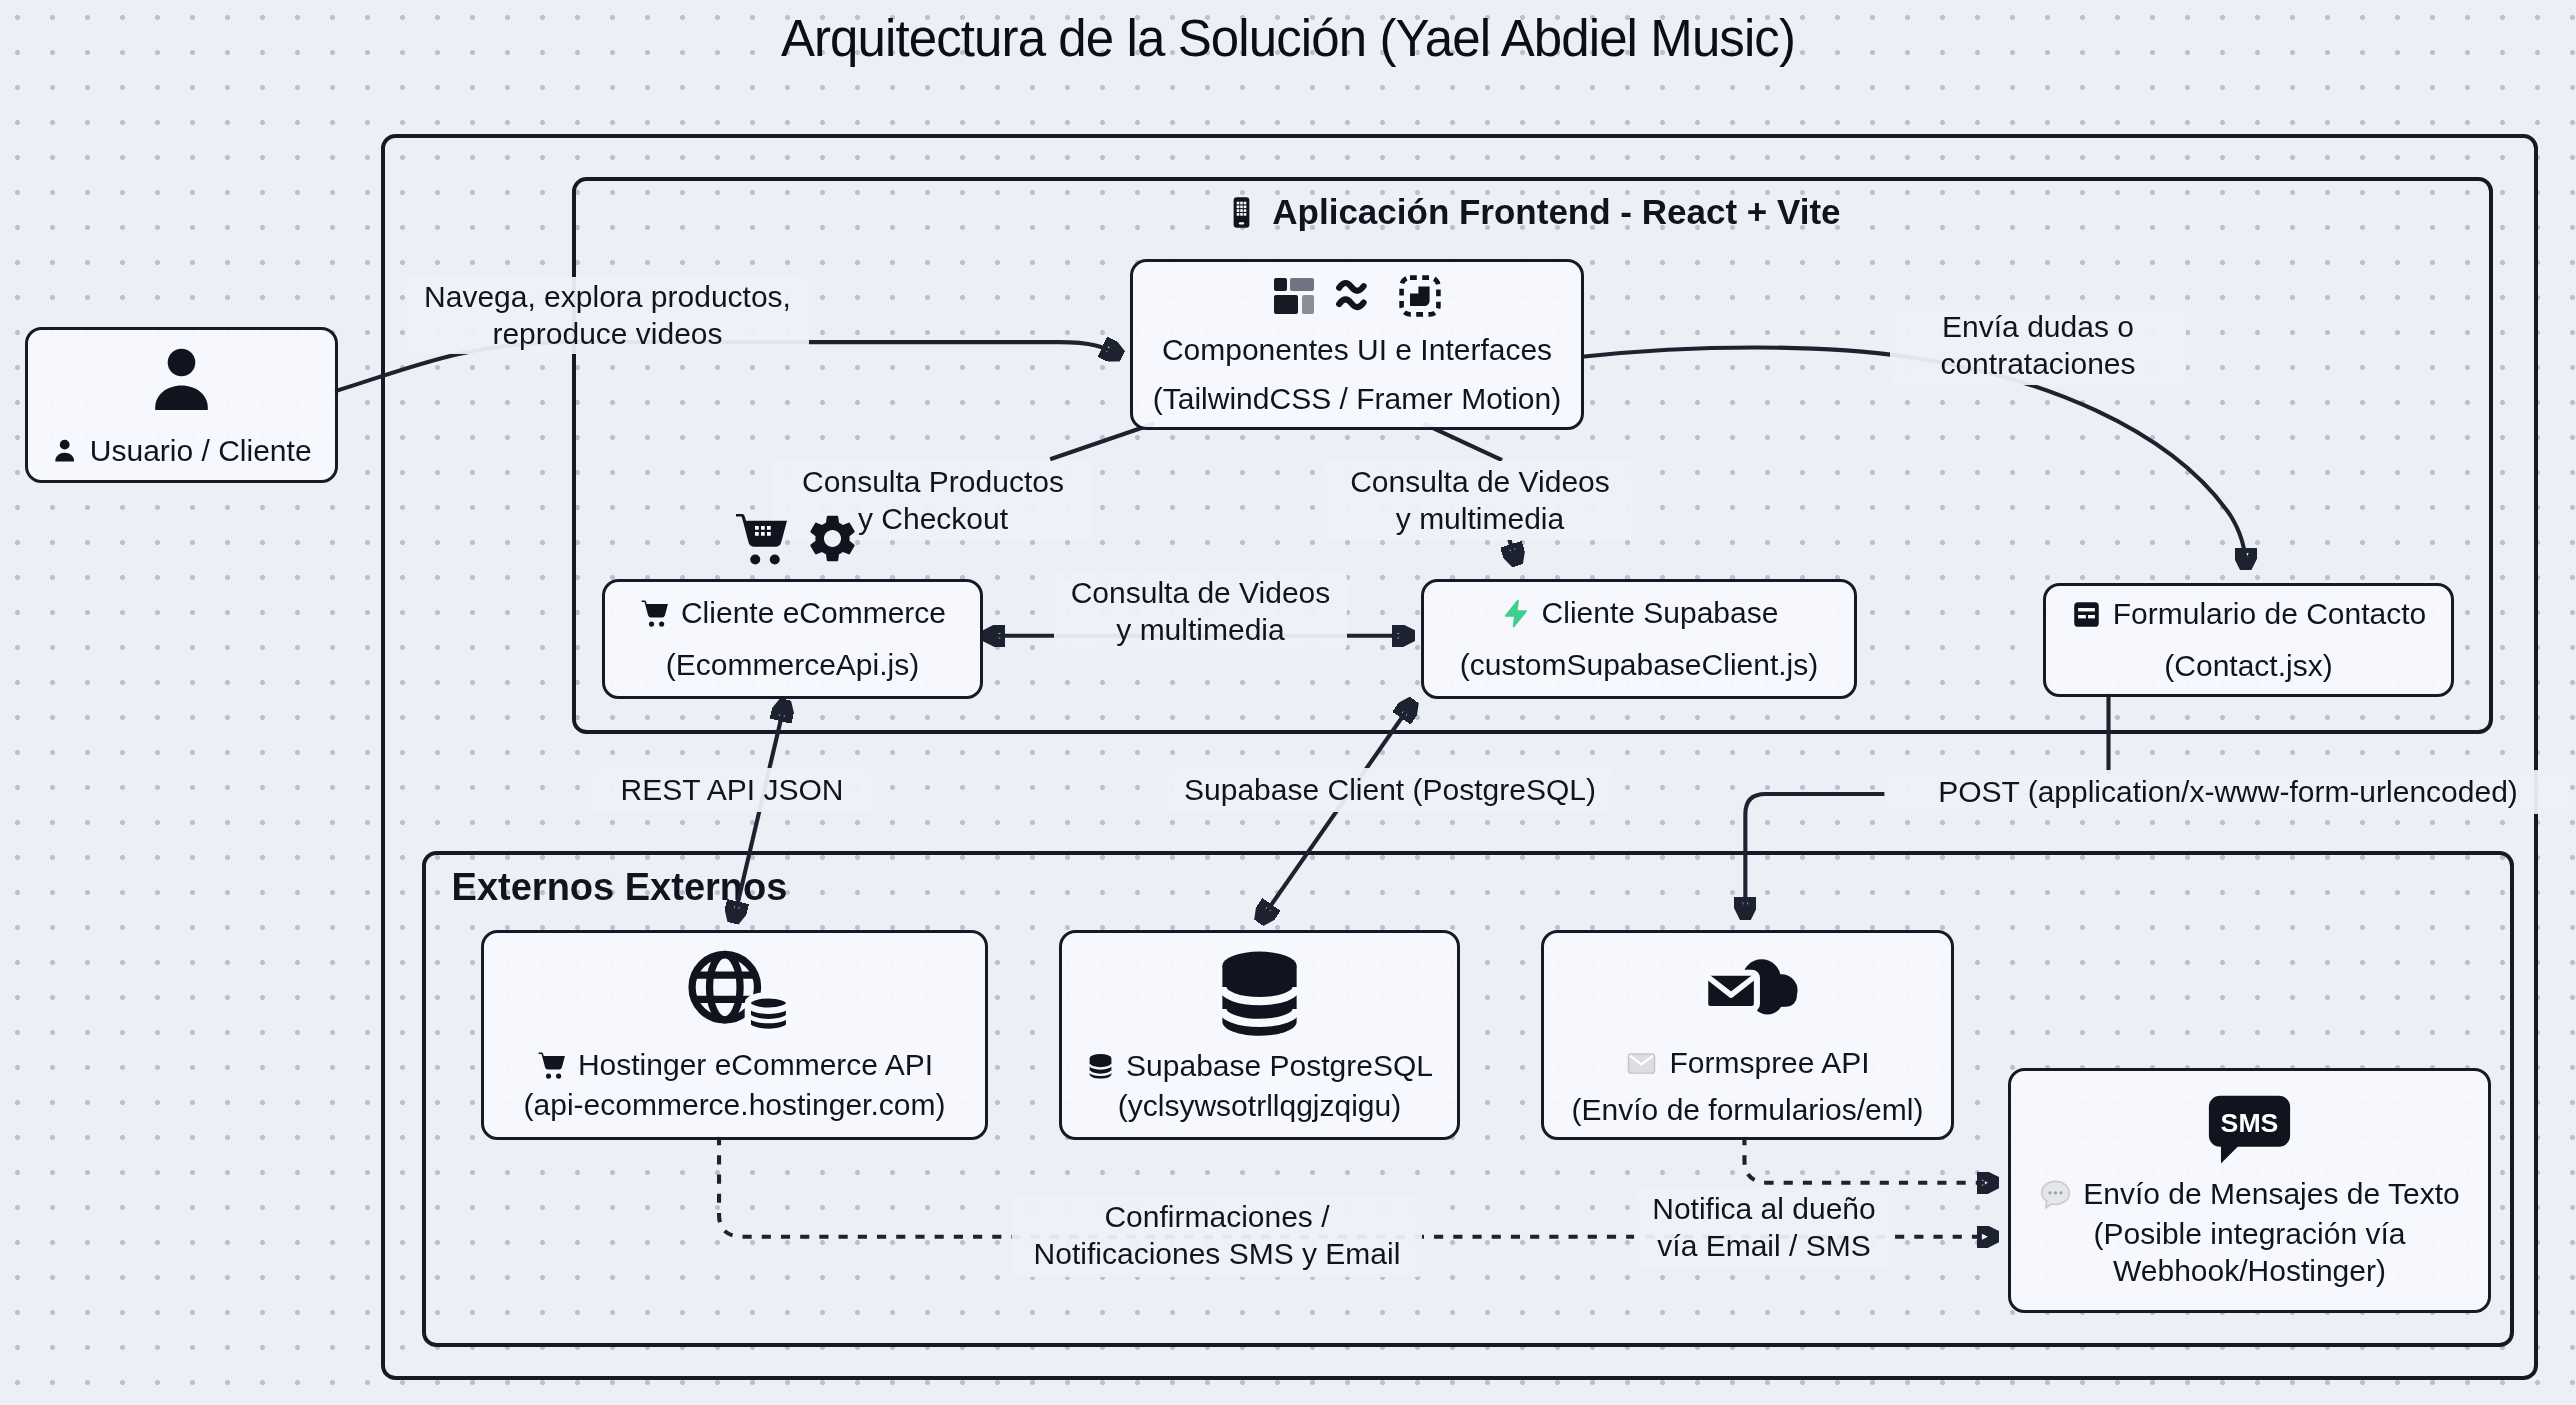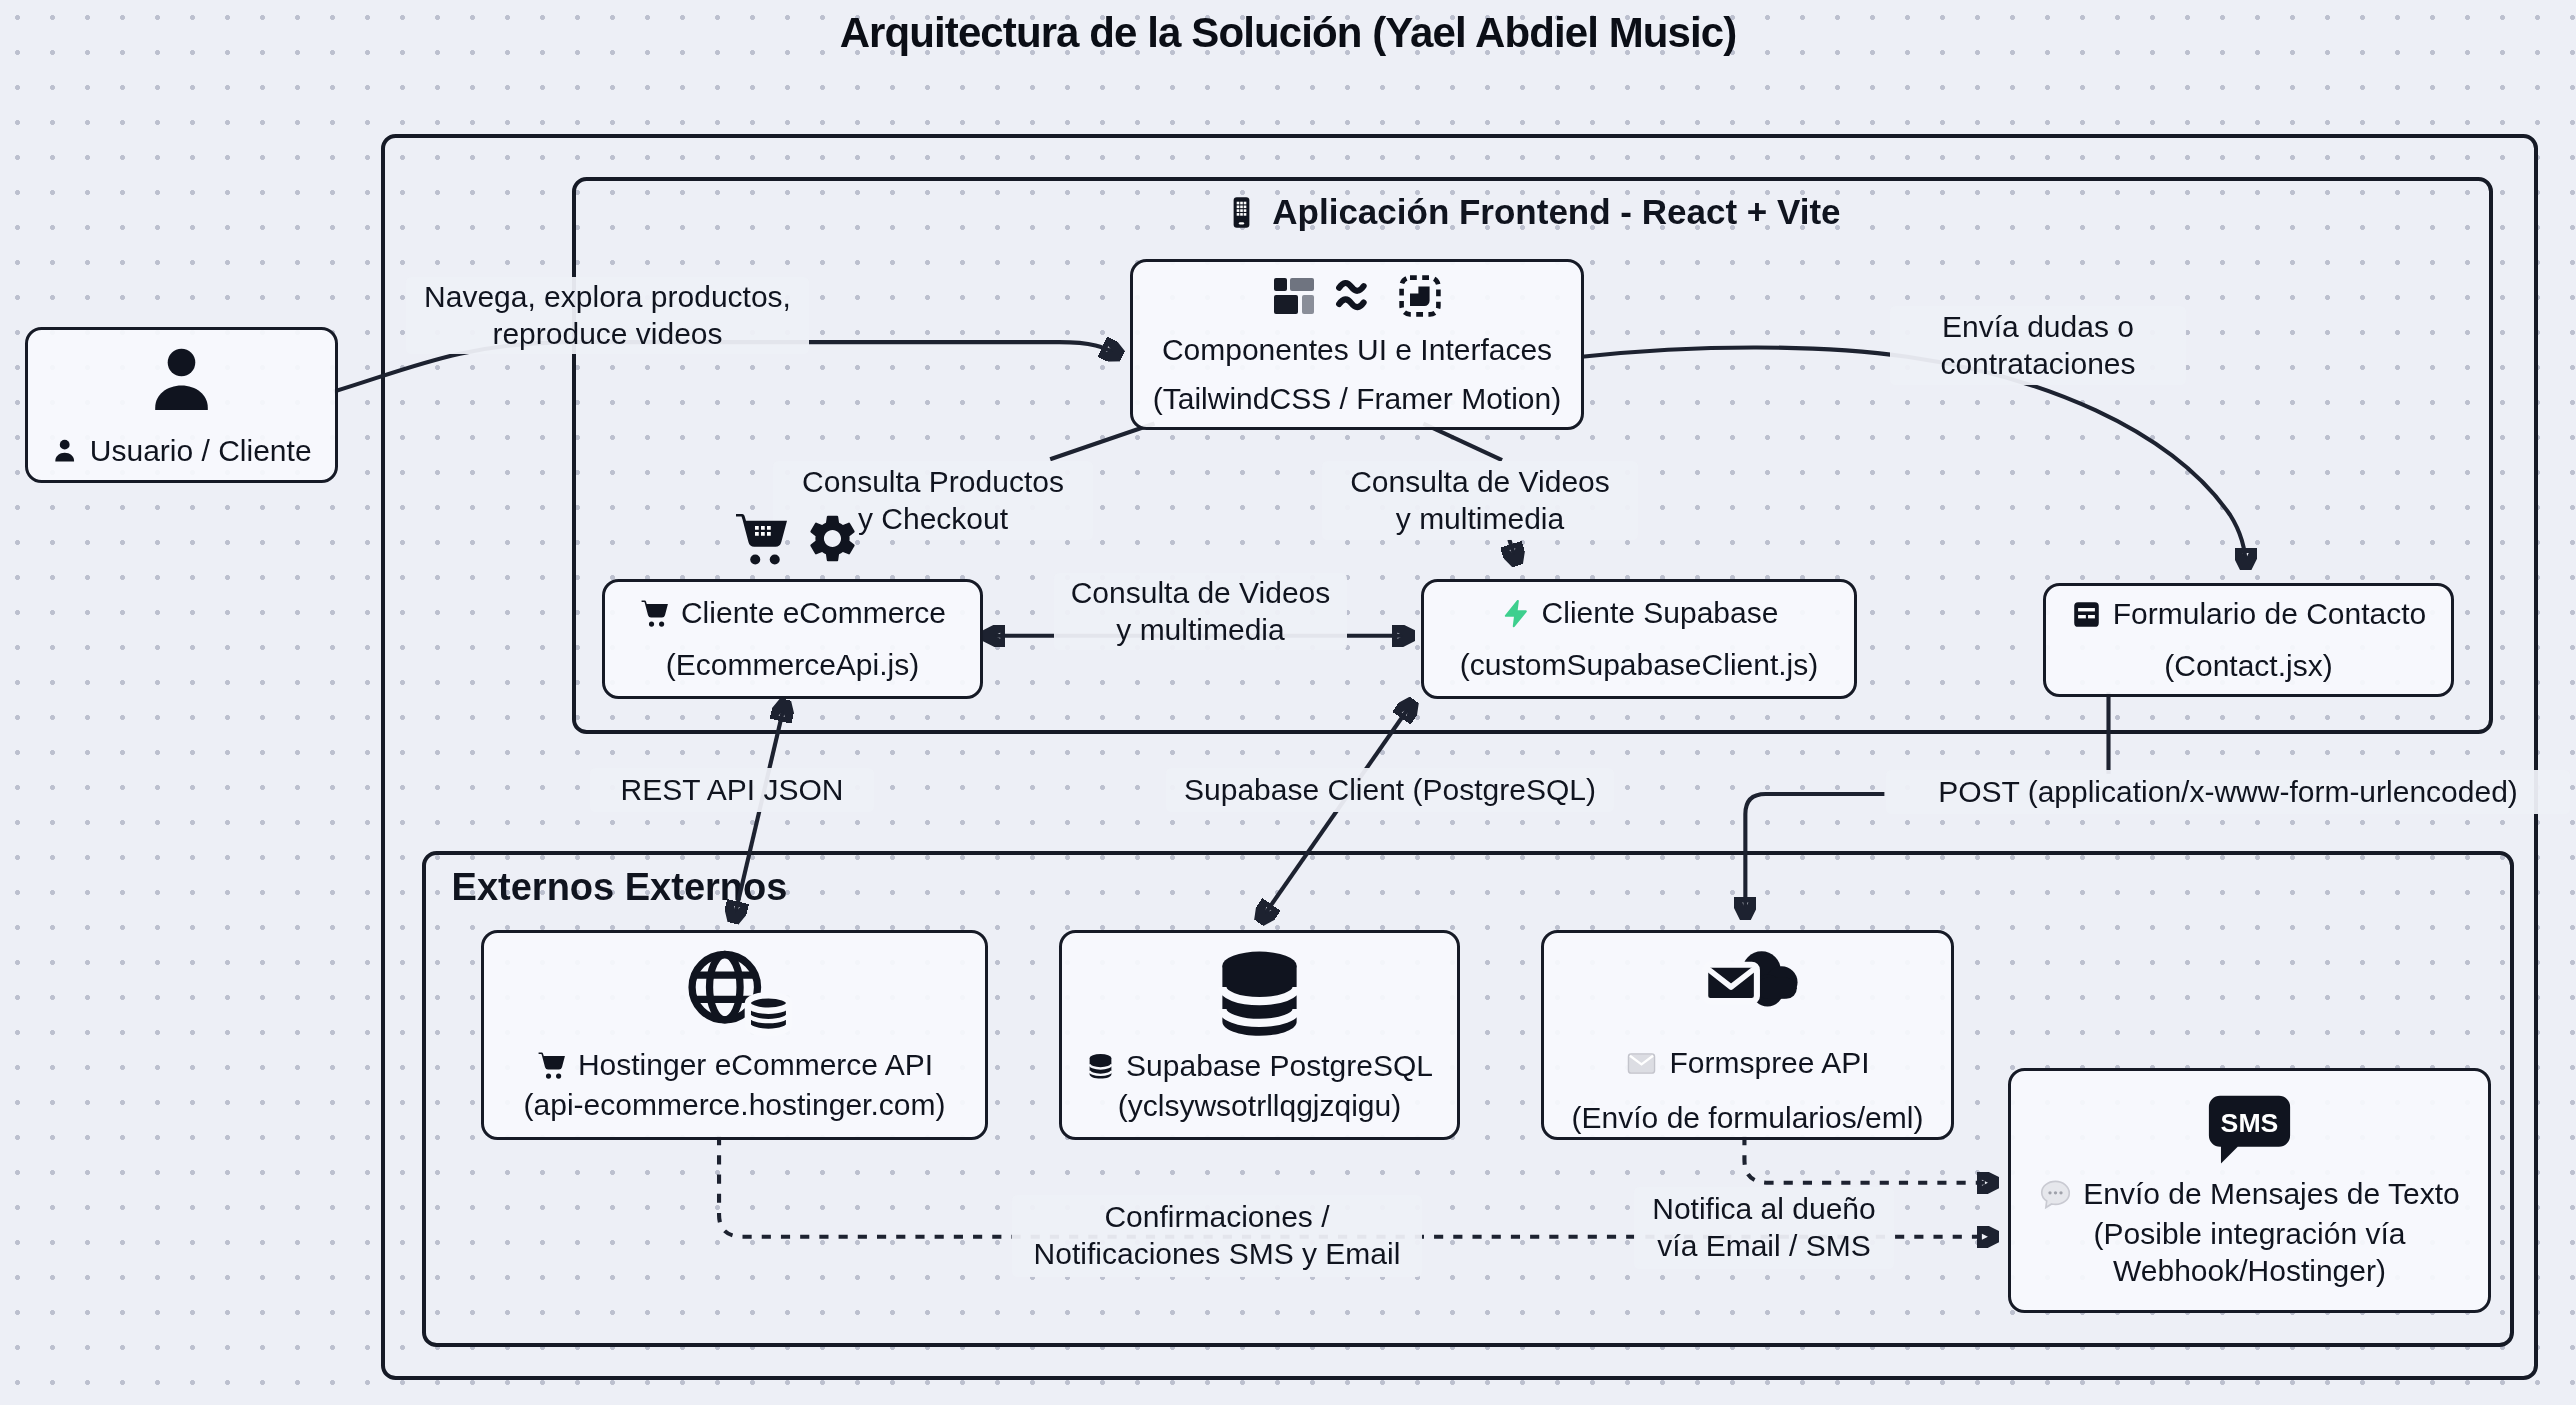--- a/index.html
+++ b/index.html
@@ -8,21 +8,21 @@
     font-family:"Liberation Sans","DejaVu Sans",sans-serif;
     color:#10141f;
     background-color:#edeff6;
     background-image:radial-gradient(circle,#bcc0cf 2.2px,rgba(0,0,0,0) 2.7px);
     background-size:35px 35px;
     position:relative;overflow:hidden;
   }
   .abs{position:absolute;}
   #title{
     left:0;top:9.1px;width:2576px;text-align:center;
-    font-size:42px;font-weight:bold;letter-spacing:-0.9px;color:#0b0e16;
+    font-size:51px;font-weight:normal;letter-spacing:-0.9px;color:#0b0e16;
   }
   .container-box{
     border:4.6px solid #161a26;border-radius:14.6px;background:transparent;
   }
   .container-header{
     display:flex;align-items:center;justify-content:center;gap:12.8px;
     font-weight:bold;font-size:35px;
   }
   .node{
     background:rgba(248,249,253,0.93);
@@ -247,21 +247,21 @@
       <g fill="none" stroke="#f8f9fd" stroke-width="2">
         <path d="M3 10.2 c0 1.9 4 3.4 9 3.4 s9 -1.5 9 -3.4"></path>
         <path d="M3 15.5 c0 1.9 4 3.4 9 3.4 s9 -1.5 9 -3.4"></path>
       </g>
     </svg>
     <span class="nline">Supabase PostgreSQL</span>
   </div>
   <div class="nline">(yclsywsotrllqgjzqigu)</div>
 </div>
 
-<div class="abs node" style="left:1541px;top:930px;width:407px;height:204px;gap:0;justify-content:space-between;">
+<div class="abs node" style="left:1541px;top:930px;width:407px;height:204px;gap:10px;">
   <svg class="ic" viewBox="0 0 48 40" width="113" height="94">
     <g fill="#10141f">
       <circle cx="30" cy="16" r="8.2"></circle>
       <circle cx="38.5" cy="21" r="6.8"></circle>
       <circle cx="32.5" cy="24.5" r="6.8"></circle>
       <rect x="28" y="19" width="17" height="9" rx="4.5"></rect>
     </g>
     <rect x="6" y="13.5" width="22" height="15.5" rx="2.2" fill="#10141f" stroke="#f8f9fd" stroke-width="2.6"></rect>
     <path d="M7.8 15.8 L17 23 L26.2 15.8" fill="none" stroke="#f8f9fd" stroke-width="2.4" stroke-linecap="round" stroke-linejoin="round"></path>
   </svg>

